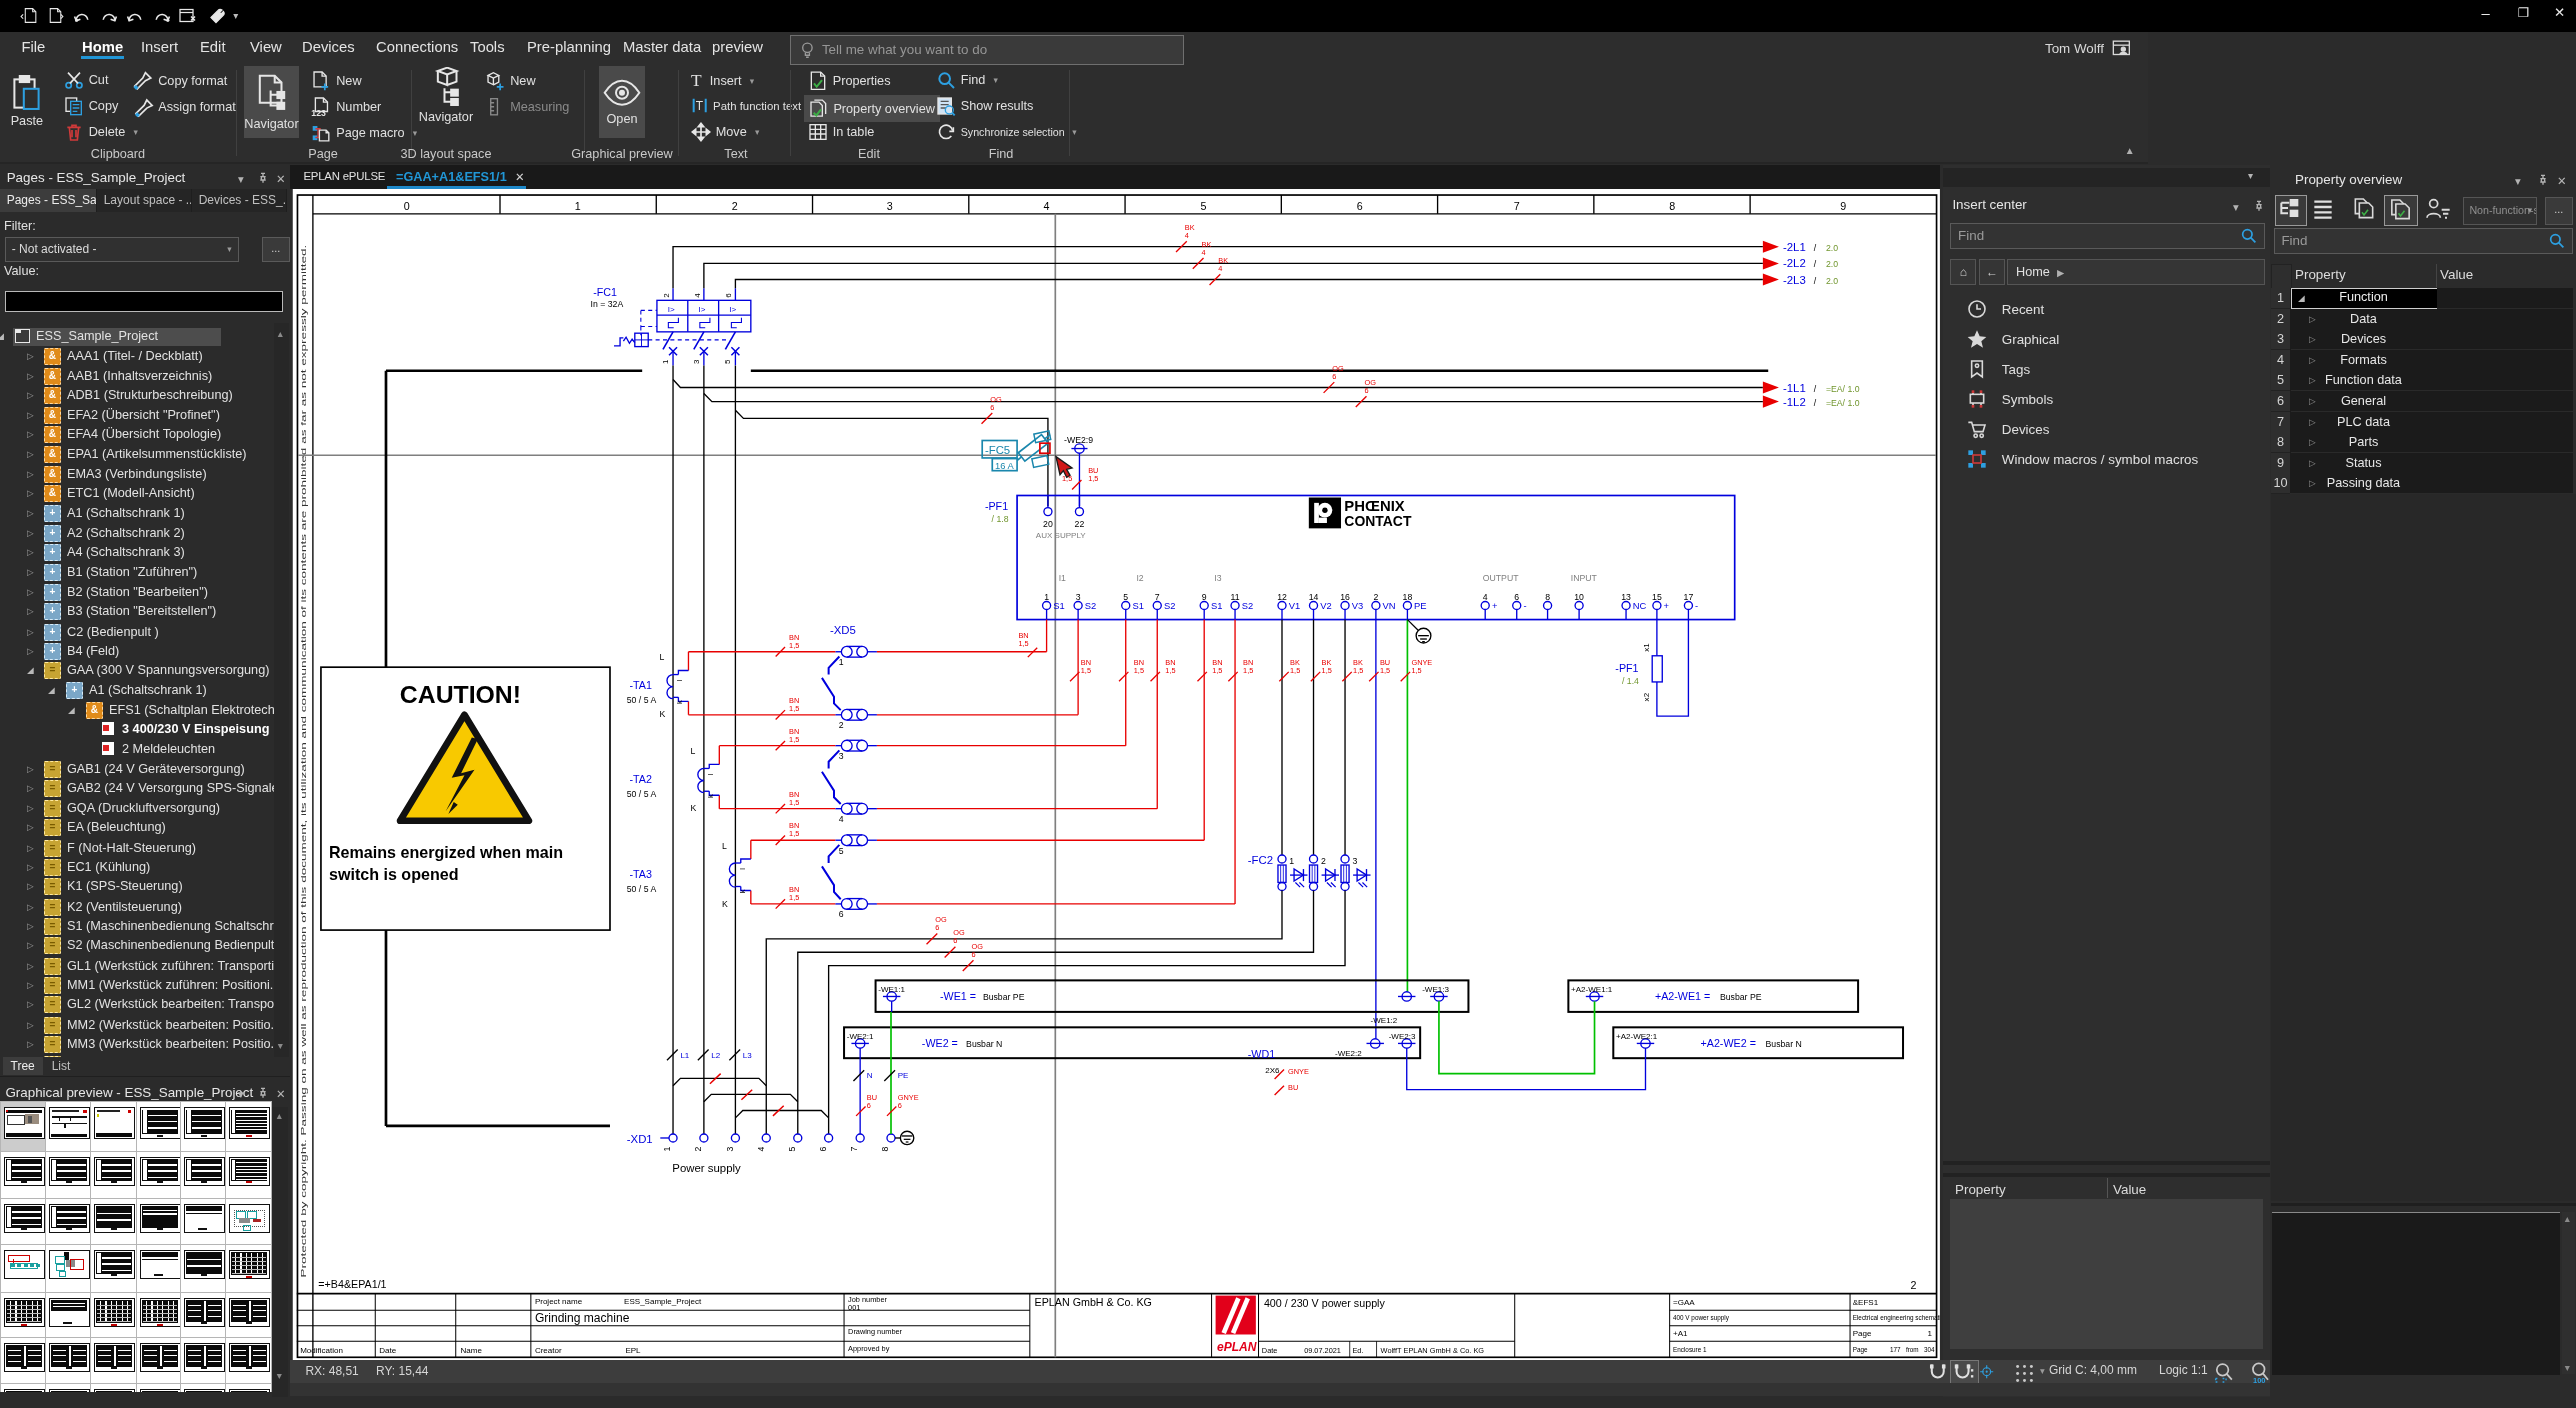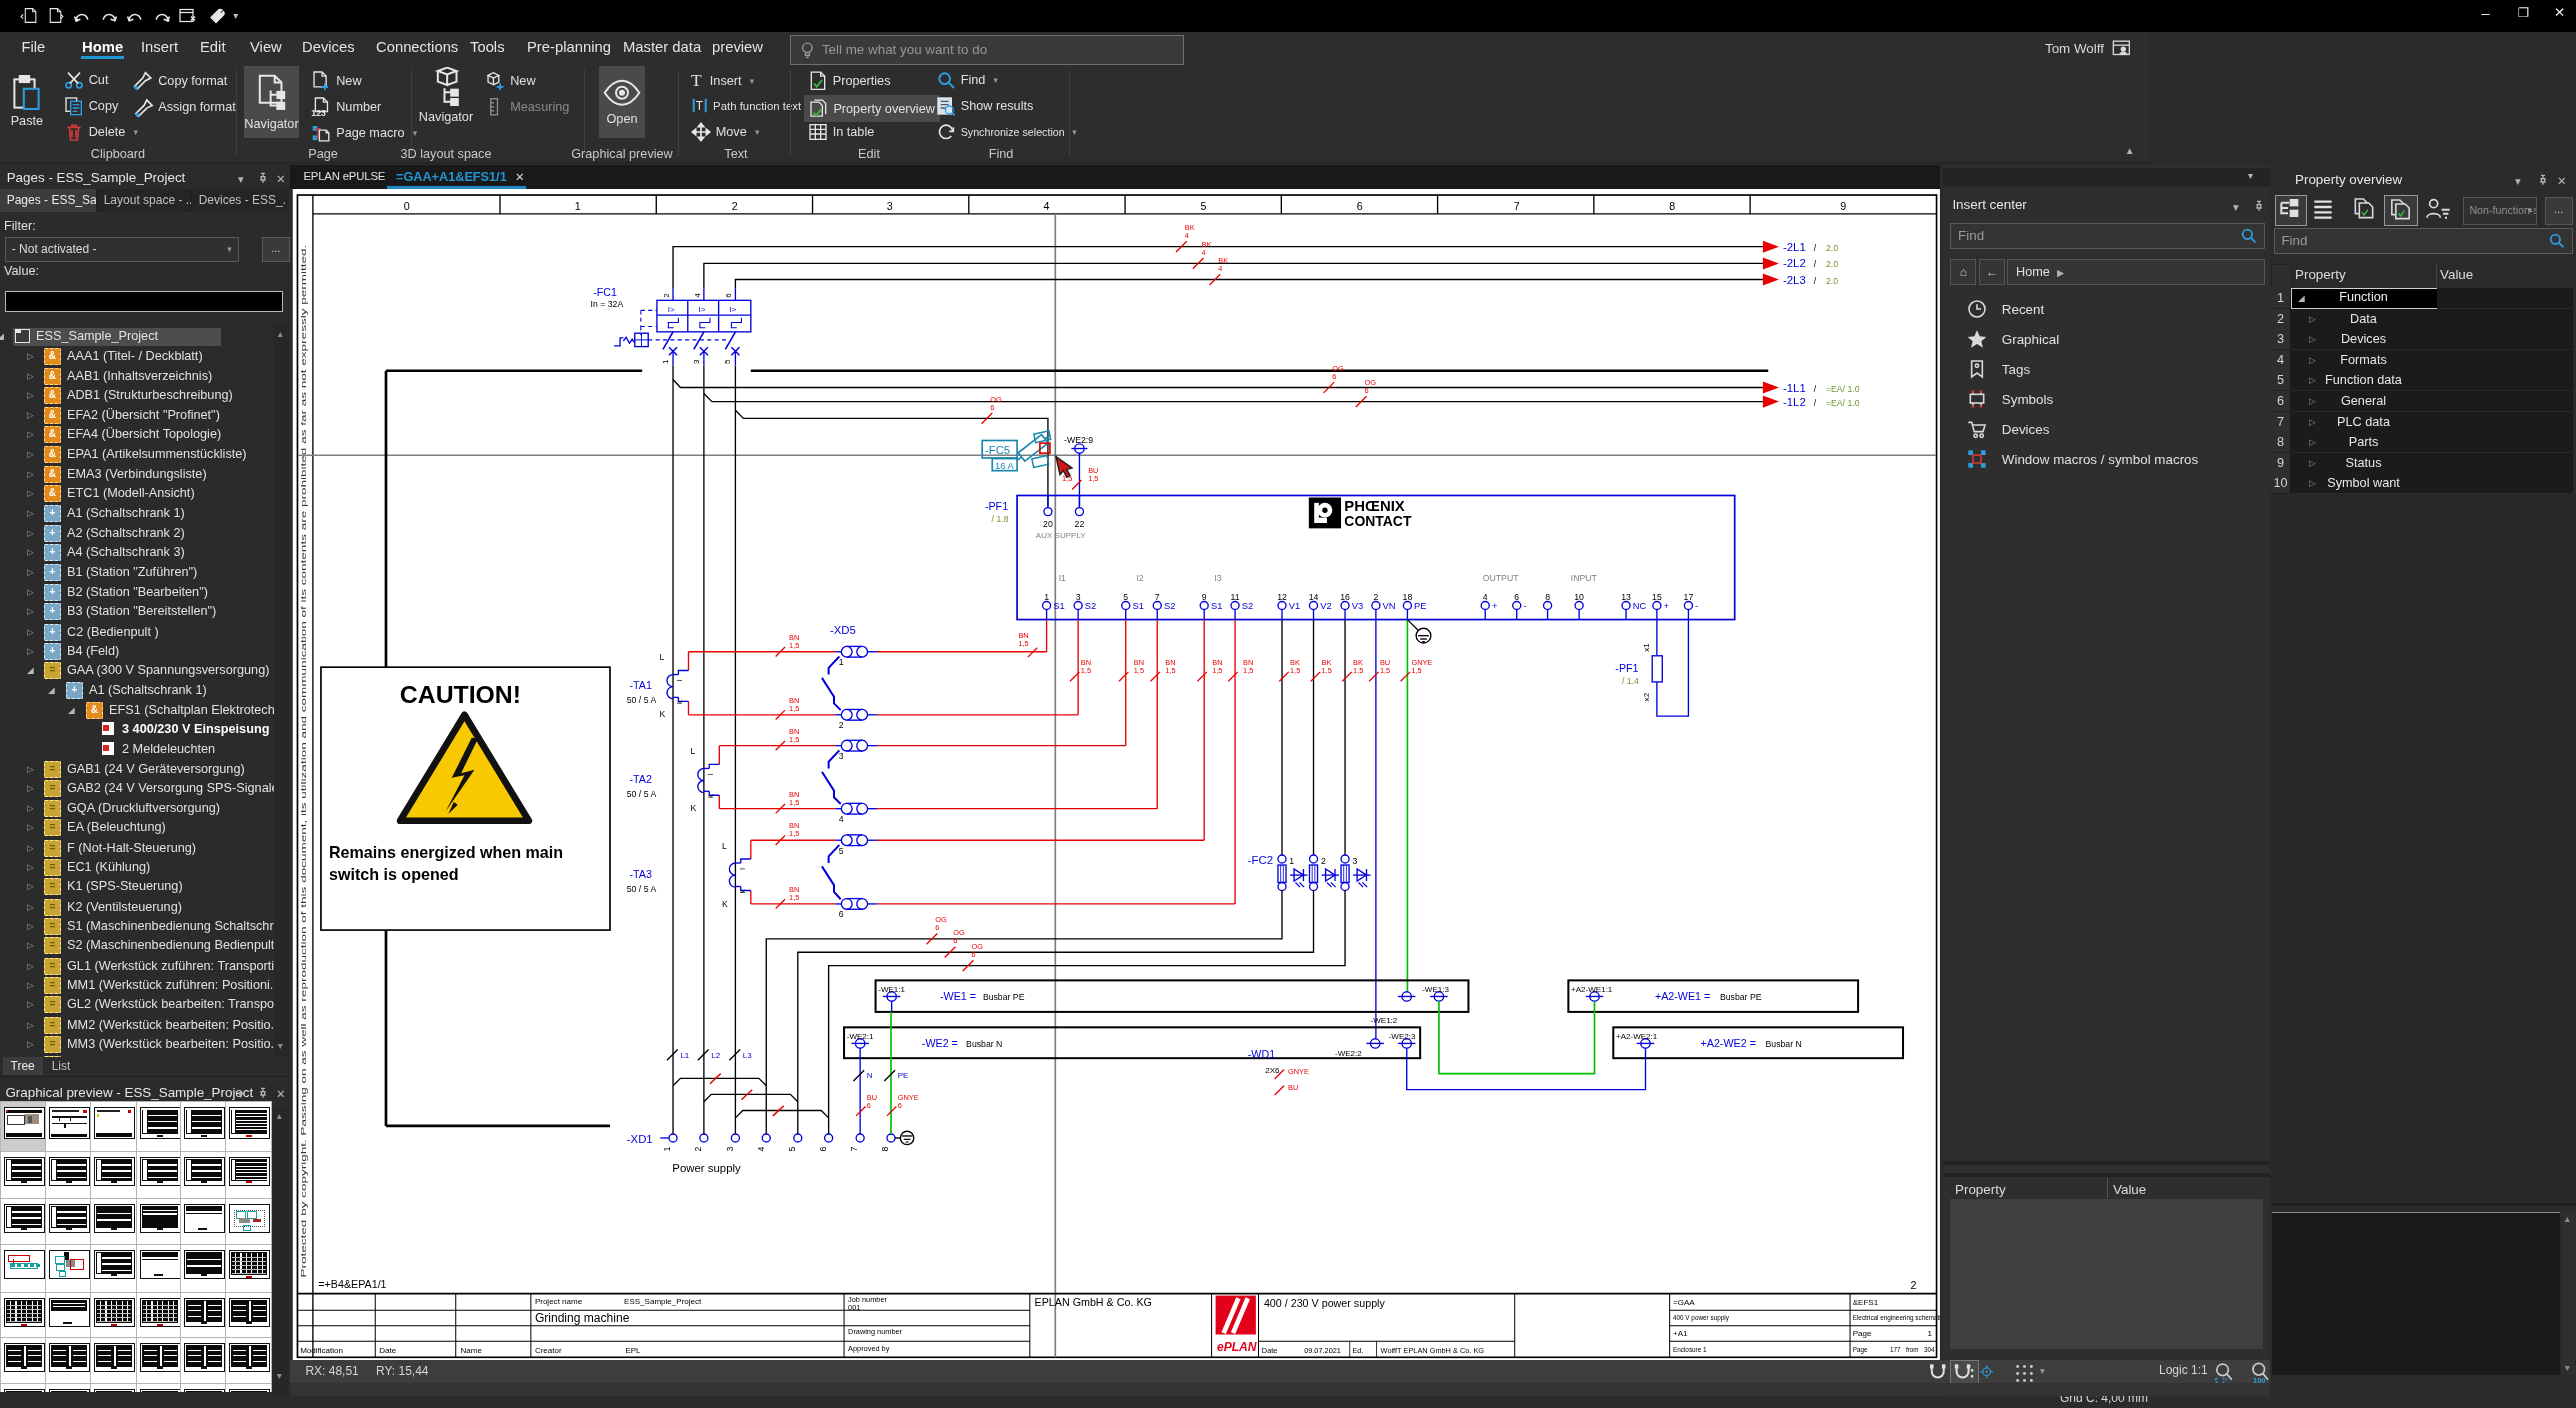--- a/index.html
+++ b/index.html
@@ -1813,21 +1813,21 @@
 <div style="position:absolute;left:0;top:0;width:19px;height:20px;background:#2e2e2e;text-align:center;line-height:20px;font-size:12.7px;color:#d5d5d5;border-bottom:0.7px solid #222;">9</div>
 <div style="position:absolute;left:19.5px;top:0;width:146px;height:20px;background:#1b1b1b;border-bottom:0.7px solid #2a2a2a;"></div>
 <div style="position:absolute;left:38px;top:4.7px;color:#8f8f8f;font-size:8.7px;">▷</div>
 <div style="position:absolute;left:19.5px;top:2.7px;width:146px;text-align:center;font-size:12.7px;color:#e8e8e8;">Status</div>
 <div style="position:absolute;left:166px;top:0;width:136px;height:20px;background:#1b1b1b;border-bottom:0.7px solid #2a2a2a;"></div>
 </div>
 <div style="position:absolute;left:0;top:308px;width:302px;height:20px;">
 <div style="position:absolute;left:0;top:0;width:19px;height:20px;background:#2e2e2e;text-align:center;line-height:20px;font-size:12.7px;color:#d5d5d5;border-bottom:0.7px solid #222;">10</div>
 <div style="position:absolute;left:19.5px;top:0;width:146px;height:20px;background:#1b1b1b;border-bottom:0.7px solid #2a2a2a;"></div>
 <div style="position:absolute;left:38px;top:4.7px;color:#8f8f8f;font-size:8.7px;">▷</div>
-<div style="position:absolute;left:19.5px;top:2.7px;width:146px;text-align:center;font-size:12.7px;color:#e8e8e8;">Symbol want</div>
+<div style="position:absolute;left:19.5px;top:2.7px;width:146px;text-align:center;font-size:12.7px;color:#e8e8e8;">Passing data</div>
 <div style="position:absolute;left:166px;top:0;width:136px;height:20px;background:#1b1b1b;border-bottom:0.7px solid #2a2a2a;"></div>
 </div>
 <div style="position:absolute;left:0;top:329px;width:305px;height:707px;background:#282828;"></div>
 <div style="position:absolute;left:0;top:1038px;width:305px;height:3.4px;background:#1f1f1f;"></div>
 <div style="position:absolute;left:1.3px;top:1047px;width:288px;height:162px;background:#1a1a1a;border-top:1.3px solid #8a8a8a;"></div>
 <div style="position:absolute;left:291px;top:1047px;width:13.4px;height:162px;background:#2f2f2f;"></div>
 <div class="picons" style="left:292px;top:1049px;font-size:8.7px;color:#8a8a8a;">▲</div>
 <div class="picons" style="left:292px;top:1198px;font-size:8.7px;color:#8a8a8a;">▼</div>
 </div>
 <div id="statusbar">
@@ -1866,21 +1866,21 @@
             <circle cx="32" cy="8" r="2.6"></circle>
             <circle cx="8" cy="20" r="2.6"></circle>
             <circle cx="20" cy="20" r="2.6"></circle>
             <circle cx="32" cy="20" r="2.6"></circle>
             <circle cx="8" cy="32" r="2.6"></circle>
             <circle cx="20" cy="32" r="2.6"></circle>
             <circle cx="32" cy="32" r="2.6"></circle>
           </g>
         </svg>
 <div style="position:absolute;left:113px;top:8px;color:#9a9a9a;font-size:9.4px;">▾</div>
-<div style="position:absolute;left:133px;top:6px;margin-top:28px;">Grid C: 4,00 mm</div>
+<div style="position:absolute;left:122px;top:6px;">Grid C: 4,00 mm</div>
 <div style="position:absolute;left:232px;top:6px;white-space:nowrap;">Logic 1:1</div>
 </div>
 <svg width="25.5" height="25.5" viewBox="0 0 44 44" style="position:absolute;left:1921px;top:0px;">
         <g fill="none" stroke="#c9c9c9" stroke-width="3">
           <circle cx="20" cy="17" r="10"></circle>
           <path d="M27 24l9 10"></path>
         </g>
         <g stroke="#2d9fe0" stroke-width="2.4" fill="none">
           <path d="M8 32h6M8 32v6M20 32h6M20 38h6M8 38h6M26 32v6" stroke-dasharray="3 3"></path>
         </g>

